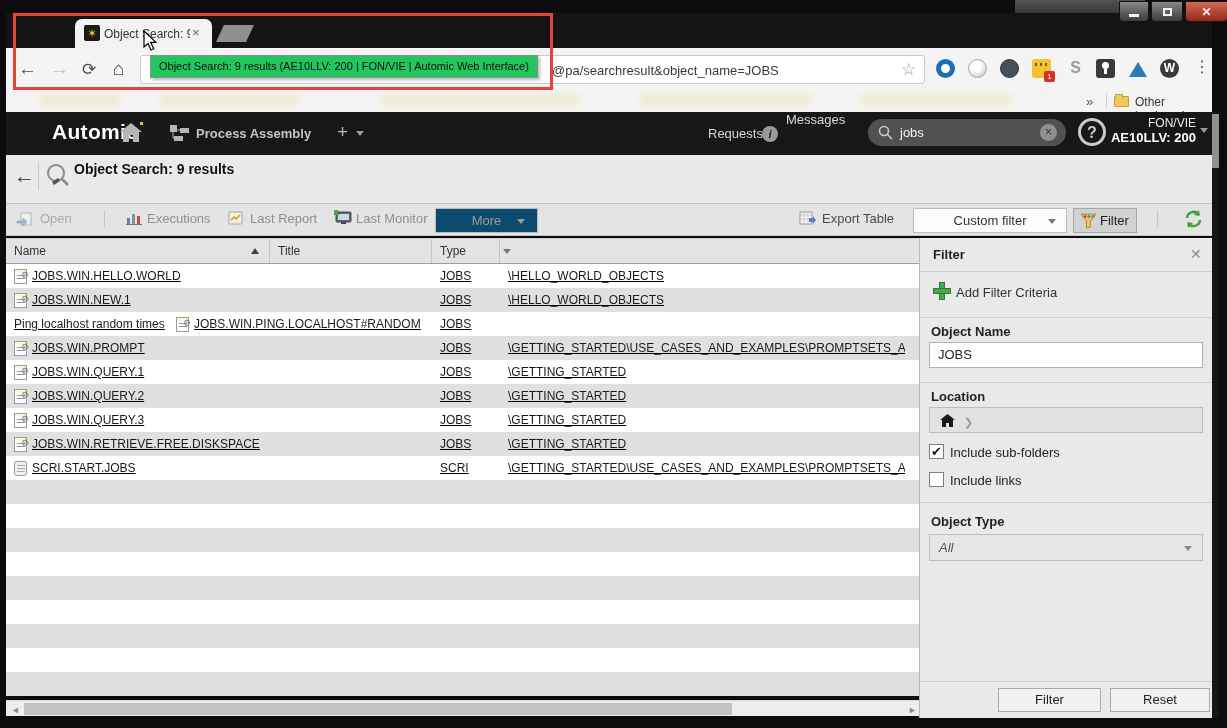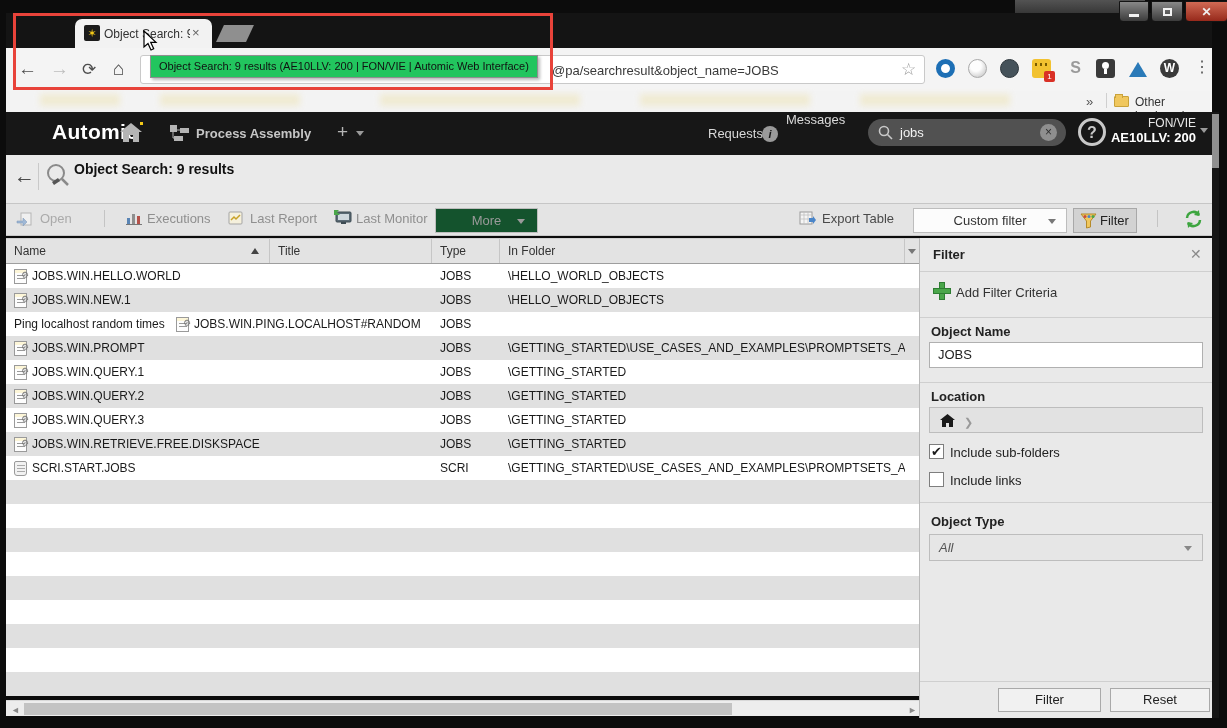--- a/index.html
+++ b/index.html
@@ -78,34 +78,34 @@
   .back-arrow { left:14px; top:164px; font-size:21px; color:#4a4a4a; }
   .ph-sep { left:38px; top:163px; width:1px; height:27px; background:#c9c9c9; }
   .page-title { left:74px; top:161px; font-size:14px; font-weight:bold; color:#111; }
   .page-sub { left:74px; top:179px; font-size:12px; color:#3c3c3c; }
 
   .toolbar-row { left:6px; top:204px; width:1206px; height:32px; background:#e4e4e4; border-bottom:1px solid #c9c9c9; }
   .tb-txt { font-size:13px; color:#8f8f8f; top:211px; }
   .tb-txt.dis { color:#aaa; }
   .tb-txt.dark { color:#4a4a4a; }
   .tb-sep { top:210px; width:1px; height:17px; background:#c4c4c4; }
-  .more-box { left:435px; top:208px; width:103px; height:25px; background:#14532d; border:1px solid #bdbdbd; font-size:13px; color:#9a9a9a; text-align:center; line-height:23px; }
+  .more-box { left:435px; top:208px; width:103px; height:25px; background:#0c4a6e; border:1px solid #bdbdbd; font-size:13px; color:#9a9a9a; text-align:center; line-height:23px; }
   .more-box .chev-dn { position:absolute; right:12px; top:10px; border-top-color:#9a9a9a; }
   .custom-box { left:913px; top:208px; width:154px; height:25px; background:#fcfcfc; border:1px solid #bdbdbd; font-size:13px; color:#333; text-align:center; line-height:23px; }
   .custom-box .chev-dn { position:absolute; right:10px; top:10px; border-top-color:#777; }
   .filter-btn-top { left:1073px; top:208px; width:64px; height:25px; background:#d2d2d2; border:1px solid #a8a8a8; }
   .filter-btn-top span { position:absolute; left:26px; top:4px; font-size:13px; color:#222; }
 
   
   .table-header { left:6px; top:238px; width:913px; height:26px; background:#e3e3e3; border-top:1px solid #cfcfcf; border-bottom:1px solid #9e9e9e; display:flex; }
   .th { border-right:1px solid #c6c6c6; font-size:12px; color:#333; line-height:24px; padding-left:8px; position:relative; }
   .c-name { width:264px; } .c-title { width:162px; } .c-type { width:68px; } .c-folder { width:405px; } .c-gutter { width:14px; padding:0; border-right:none; }
   .sort-asc { position:absolute; right:10px; top:9px; width:0; height:0; border-left:4px solid transparent; border-right:4px solid transparent; border-bottom:6px solid #444; }
   .gutter-chev { position:absolute; left:3px; top:10px; border-top-color:#777; }
-  #table-body { left:6px; top:264px; width:913px; }
+  #table-body { left:6px; top:264px; width:913px;text-decoration:underline; }
   .t-row { display:flex; height:24px; background:#fff; }
   .t-row.alt { background:#e0e0e0; }
   .cell { font-size:12px; color:#1a1a1a; line-height:24px; padding-left:8px; white-space:nowrap; overflow:hidden; }
   .t-row .c-name { display:flex; align-items:center; gap:5px; }
   .obj-icon { position:relative; width:13px; height:15px; background:#fdfdfd; border:1px solid #9a9a9a; flex:none; }
   .obj-icon.jobs { background:linear-gradient(180deg,#fdf6d8 0 3px,#fdfdfd 3px); }
   .obj-icon.jobs::before { content:""; position:absolute; left:2px; top:5px; width:8px; height:6px; background:repeating-linear-gradient(180deg,#999 0 1px,transparent 1px 3px); }
   .obj-icon.jobs::after { content:"⚙"; position:absolute; right:-3px; bottom:-4px; font-size:9px; color:#7a7a7a; }
   .obj-icon.scri { border-radius:2px 2px 3px 3px; background:#f2f2f2; }
   .obj-icon.scri::before { content:""; position:absolute; left:2px; top:3px; width:8px; height:8px; background:repeating-linear-gradient(180deg,#aaa 0 1px,transparent 1px 3px); }
@@ -312,21 +312,20 @@
         <path d="M17,11 A6.5,6.5 0 0 1 5,14" fill="none" stroke="#3da53f" stroke-width="2.5"></path>
         <path d="M16,1 L16.5,7 L11,6 Z" fill="#3da53f"></path>
         <path d="M5,19 L4.5,13 L10,14 Z" fill="#3da53f"></path>
       </svg>
   </div>
 
   <div class="abs table-header">
     <div class="th c-name"><span>Name</span><div class="sort-asc"></div></div>
     <div class="th c-title"><span>Title</span></div>
     <div class="th c-type"><span>Type</span></div>
-    <div class="th c-folder"><span>In Folder</span></div>
     <div class="th c-gutter">
         <div class="chev-dn gutter-chev"></div>
       </div>
   </div>
   <div class="abs" id="table-body">
       <div class="t-row">
       <div class="cell c-name">
           <span class="obj-icon jobs"></span>
           <span>JOBS.WIN.HELLO.WORLD</span>
         </div>

